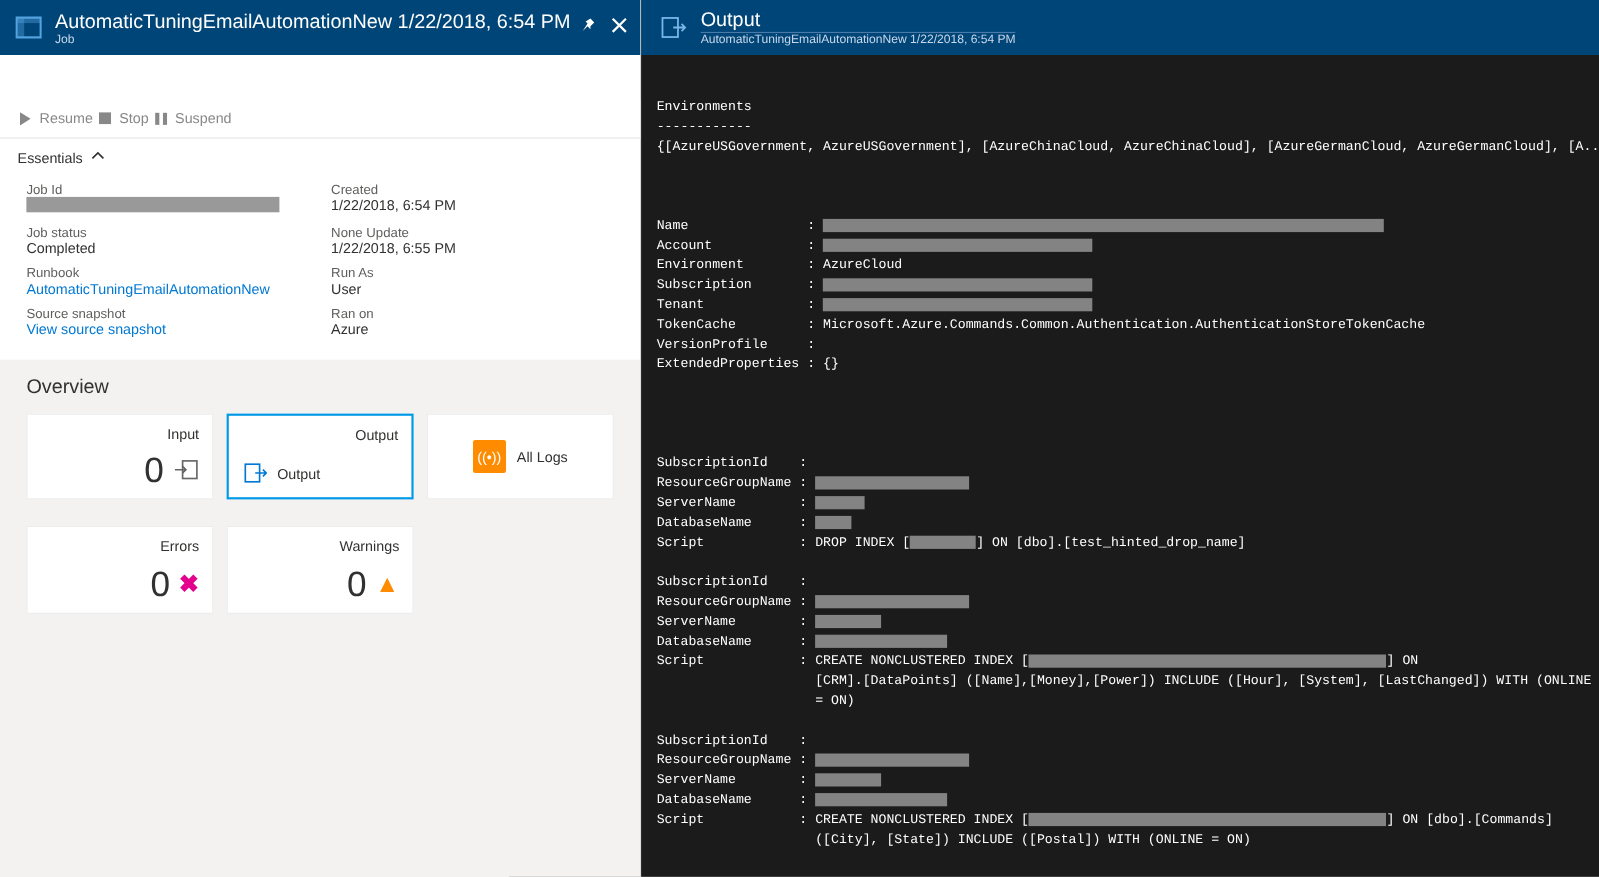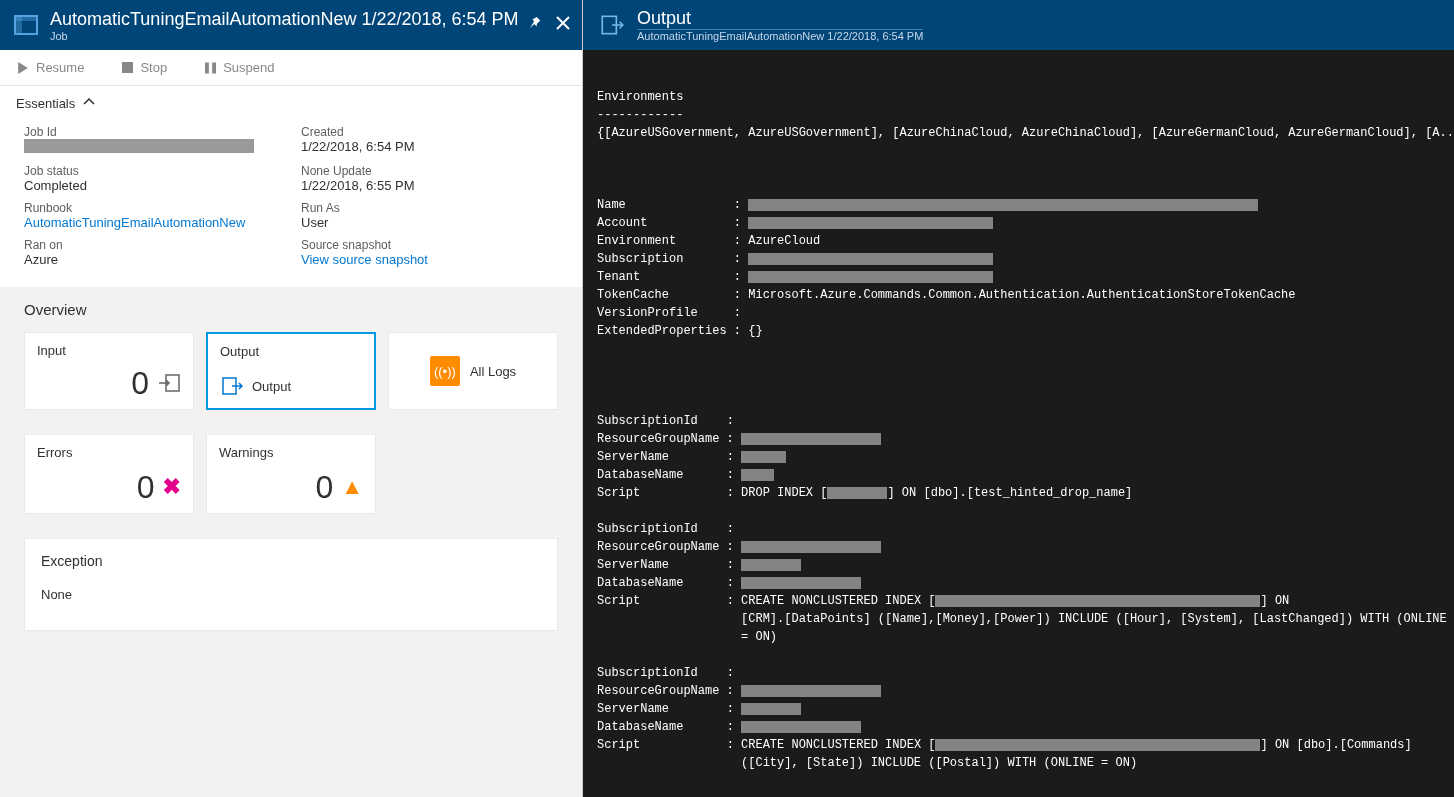--- a/index.html
+++ b/index.html
@@ -10,36 +10,36 @@
 
 .header-bar { background: #004578; color: #fff; display: flex; align-items: center; padding: 0 12px; height: 50px; }
 .header-icon-box { width: 28px; height: 28px; display: flex; align-items: center; justify-content: center; margin-right: 10px; }
 .header-title { font-size: 18px; font-weight: 400; }
 .header-subtitle { font-size: 11px; color: #c7d7e9; }
 .header-title-wrap { flex: 1; display: flex; flex-direction: column; }
 .header-actions { display: flex; gap: 14px; }
 .header-actions span { cursor: pointer; font-size: 16px; }
 
 
-.toolbar { display: flex; align-items: center; gap: 36px; padding: 10px 16px; border-bottom: 1px solid #e5e5e5; background: #fff; }
+.toolbar { display: flex; align-items: center; gap: 4px; padding: 10px 16px; border-bottom: 1px solid #e5e5e5; background: #fff; margin-top: 40px; }
 .toolbar-btn { display: flex; align-items: center; gap: 6px; color: #888; cursor: default; font-size: 13px; }
 .toolbar-btn .ic { width: 14px; height: 14px; display: inline-flex; align-items: center; justify-content: center; }
 
 
 .essentials-toggle { padding: 10px 16px; font-size: 13px; display: flex; align-items: flex-start; gap: 8px; cursor: pointer; }
 .essentials-grid { display: grid; grid-template-columns: 1fr 1fr; gap: 4px 20px; padding: 4px 24px 16px 24px; font-size: 13px; }
 .ess-label { color: #605e5c; font-size: 12px; }
 .ess-value { color: #323130; font-size: 13px; margin-bottom: 4px; }
 .ess-value a { color: #0078d4; text-decoration: none; cursor: pointer; }
 .redacted { background: #999; height: 14px; width: 170px; display: inline-block; }
 
 
 .overview-wrap { background: #f3f2f1; flex: 1; padding: 14px 24px; overflow-y: auto; }
-.overview-title { font-size: 15px; color: #323130; margin-bottom: 14px; }
-.tiles-row { display: flex; gap: 12px; margin-bottom: 24px; }
+.overview-title { font-size: 18px; color: #323130; margin-bottom: 14px; }
+.tiles-row { display: flex; gap: 12px; margin-bottom: 24px; text-align: right; }
 .tile { background: #fff; border: 1px solid #eaeaea; width: 170px; height: 78px; padding: 10px 12px; display: flex; flex-direction: column; justify-content: space-between; cursor: pointer; }
 .tile.selected { border: 2px solid #0099e6; }
 .tile.half { height: 80px; }
 .tile-title { font-size: 13px; color: #323130; }
 .tile-body { display: flex; align-items: center; justify-content: flex-end; gap: 8px; }
 .tile-big { font-size: 32px; font-weight: 400; color: #323130; line-height: 1; }
 .tile-link { display: flex; align-items: center; gap: 8px; font-size: 13px; }
 .logs-tile { background: #fff; border: 1px solid #eaeaea; width: 170px; height: 78px; display: flex; align-items: center; justify-content: center; gap: 10px; cursor: pointer; }
 .orange-box { width: 30px; height: 30px; background: #ff8c00; border-radius: 2px; display: flex; align-items: center; justify-content: center; color: #fff; font-size: 13px; }
 .exception-box { background: #fff; border: 1px solid #eaeaea; padding: 14px 16px 28px 16px; }
@@ -146,26 +146,26 @@
     </div>
     <div>
       <div class="ess-label">Runbook</div>
       <div class="ess-value"><a>AutomaticTuningEmailAutomationNew</a></div>
     </div>
     <div>
       <div class="ess-label">Run As</div>
       <div class="ess-value">User</div>
     </div>
     <div>
+      <div class="ess-label">Source snapshot</div>
+      <div class="ess-value"><a>View source snapshot</a></div>
+    </div>
+    <div>
       <div class="ess-label">Ran on</div>
       <div class="ess-value">Azure</div>
-    </div>
-    <div>
-      <div class="ess-label">Source snapshot</div>
-      <div class="ess-value"><a>View source snapshot</a></div>
     </div>
   </div>
 
   <div class="overview-wrap">
     <div class="overview-title">Overview</div>
 
     <div class="tiles-row">
       <div class="tile">
         <div class="tile-title">Input</div>
         <div class="tile-body">
@@ -202,24 +202,20 @@
       </div>
       <div class="tile half">
         <div class="tile-title">Warnings</div>
         <div class="tile-body">
           <span class="tile-big">0</span>
           <span class="warn-tri">▲</span>
         </div>
       </div>
     </div>
 
-    <div class="exception-box">
-      <div class="exception-title">Exception</div>
-      <div class="exception-none">None</div>
-    </div>
   </div>
 </div>
 
 <div class="right-pane">
   <div class="output-header">
     <svg width="26" height="26" viewBox="0 0 24 24">
         <rect x="3" y="4" width="13" height="16" fill="none" stroke="#79b7e7" stroke-width="1.5"></rect>
         <path d="M12 12 H22 M19 9 L22 12 L19 15" fill="none" stroke="#79b7e7" stroke-width="1.5"></path>
       </svg>
     <div class="ht">

